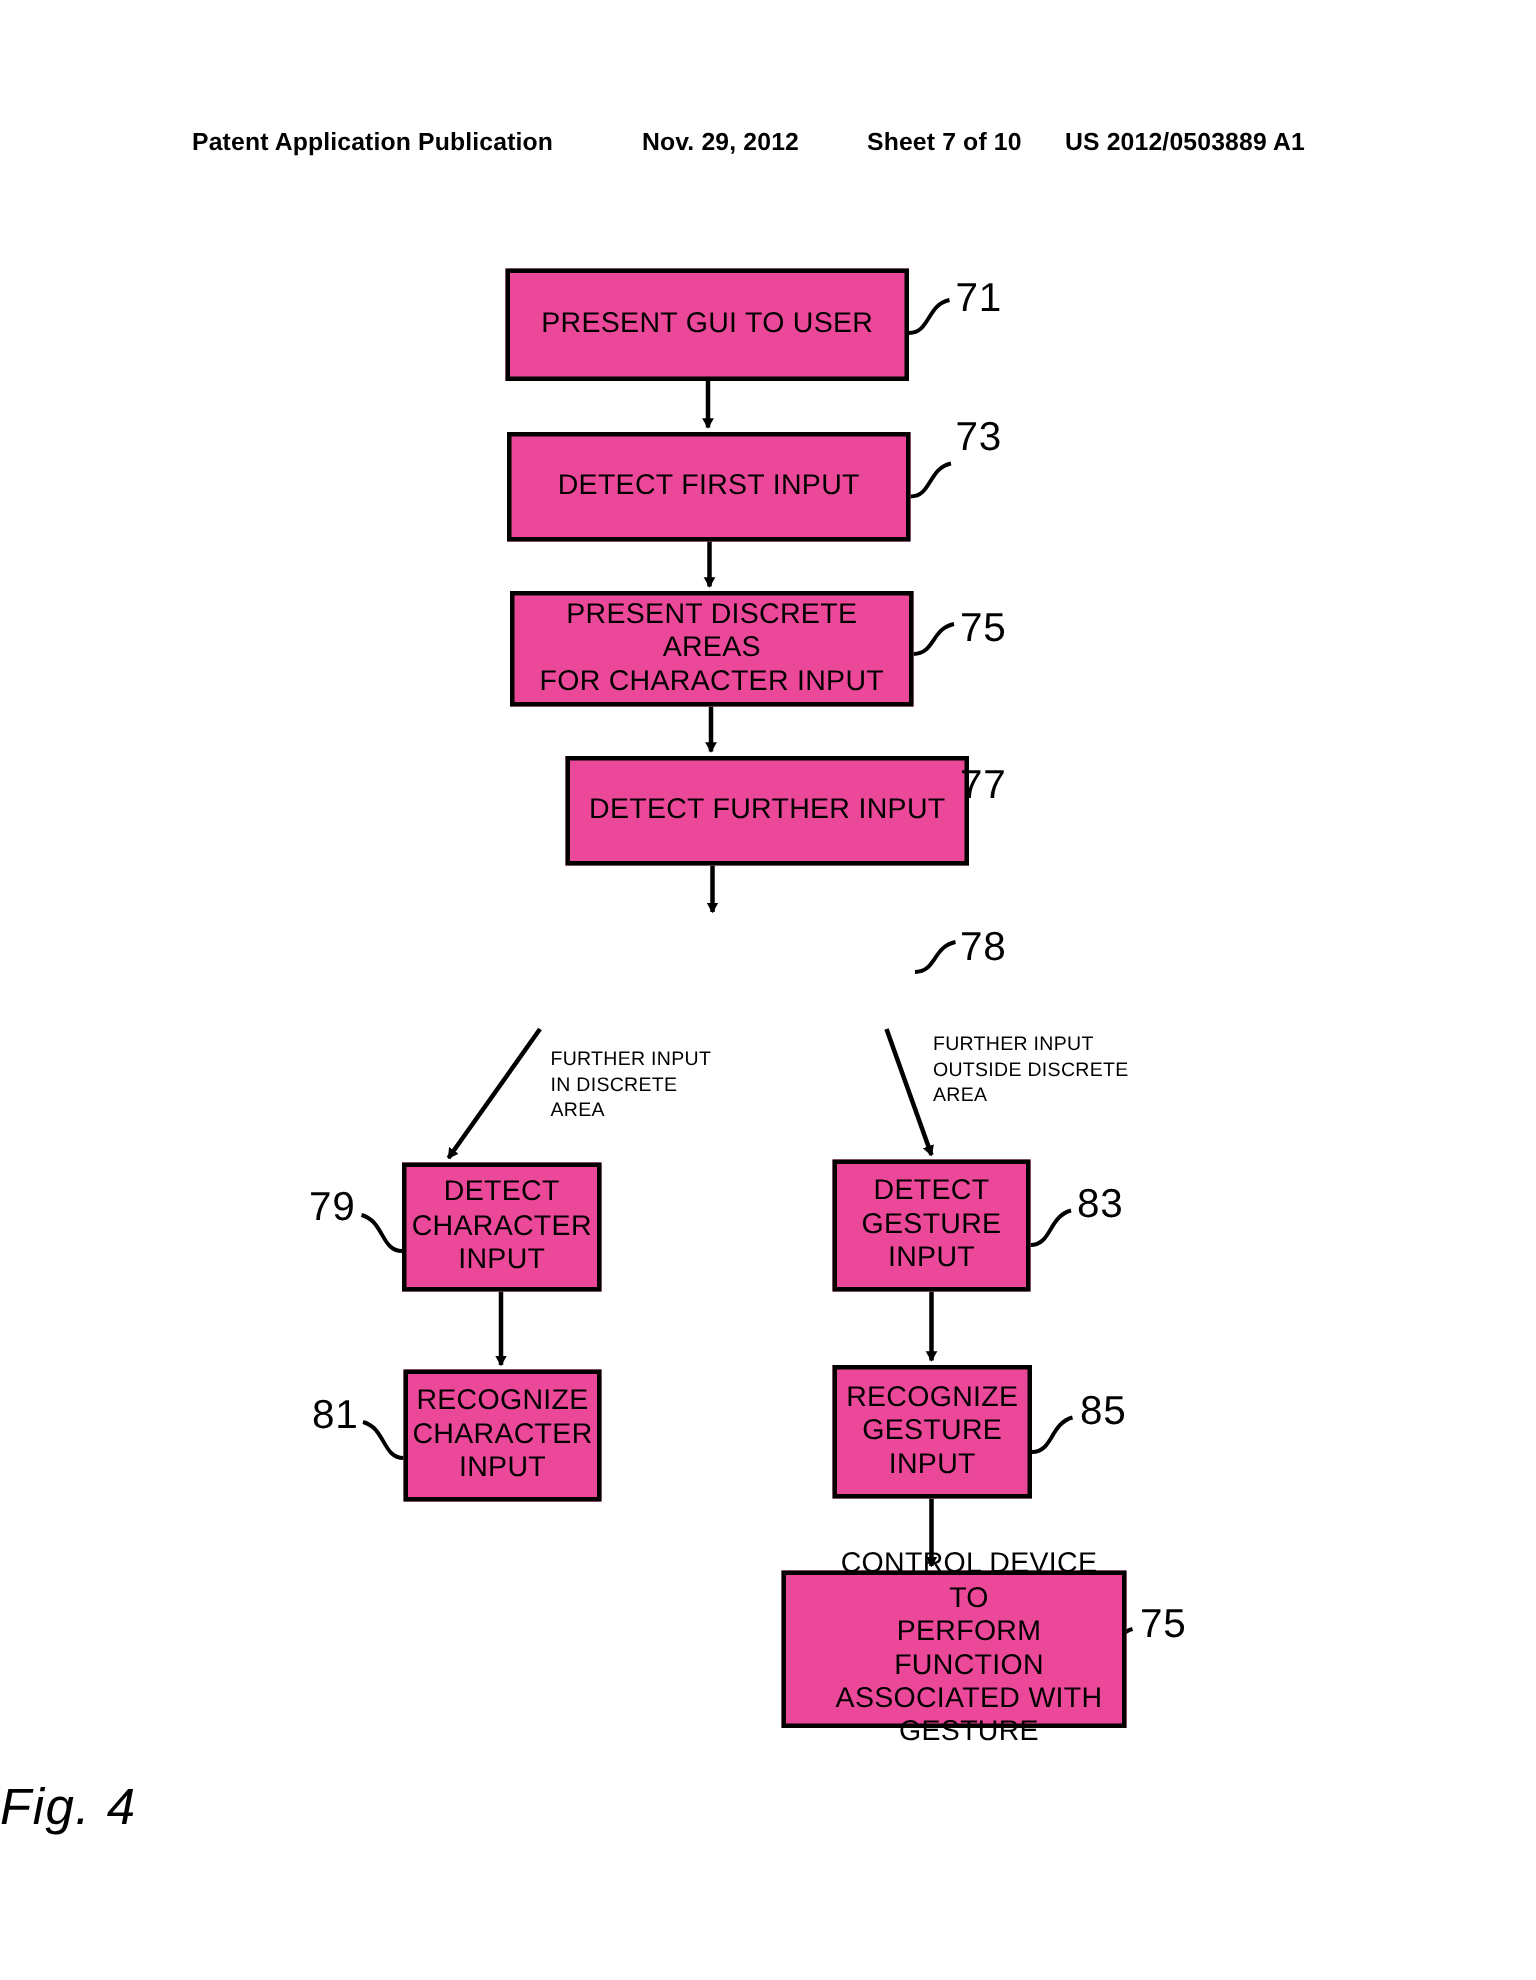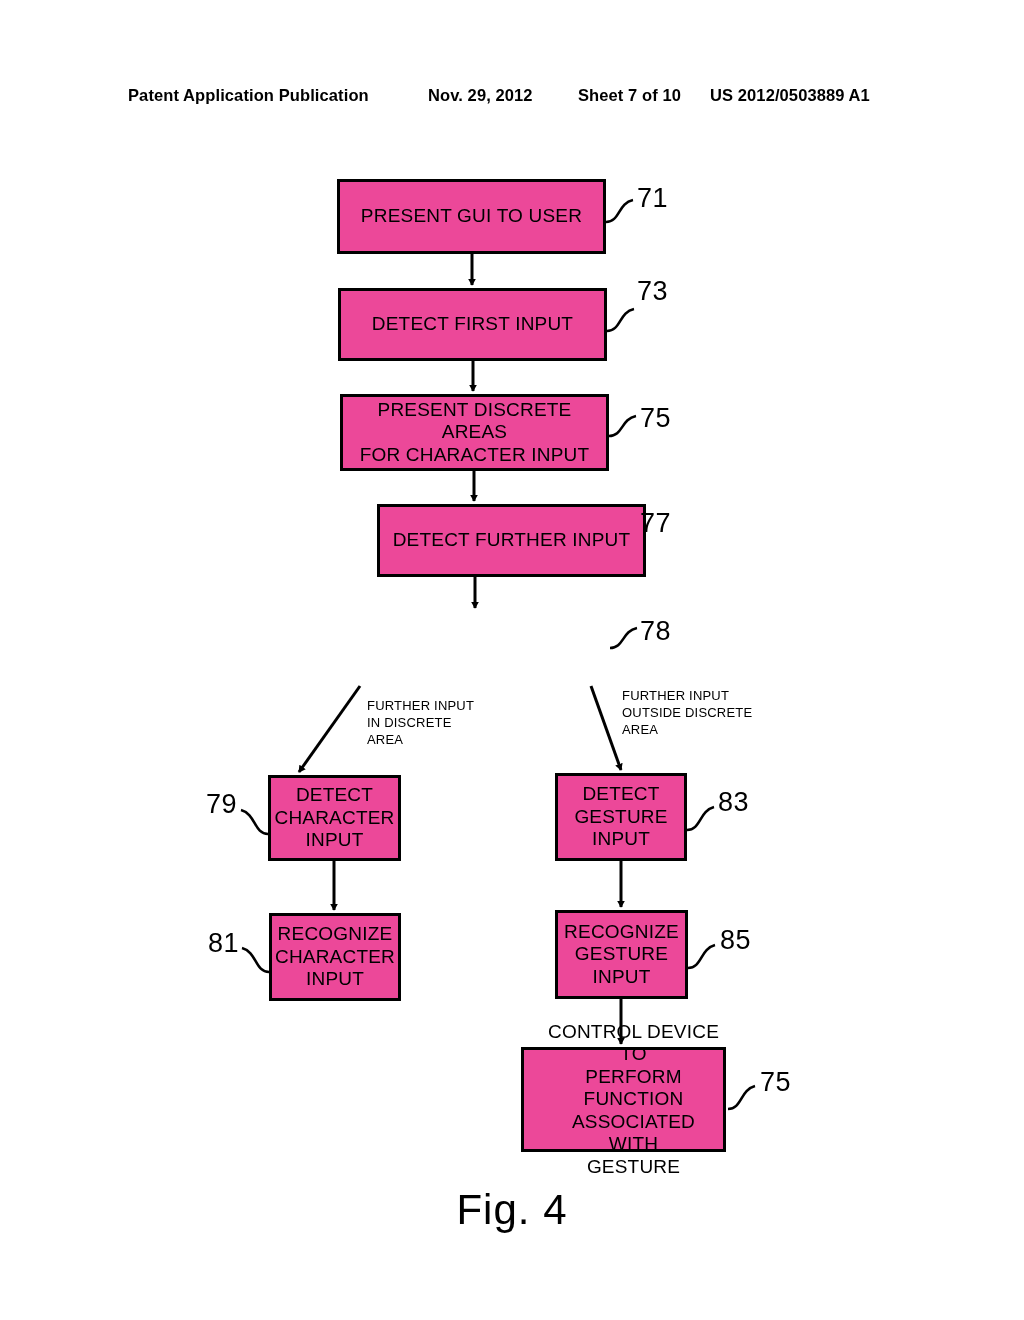--- a/index.html
+++ b/index.html
@@ -66,21 +66,21 @@
   
   #node-71 { left: 337px; top: 179px;  width: 269px; height: 75px;  }
   #node-73 { left: 338px; top: 288px;  width: 269px; height: 73px;  }
   #node-75 { left: 340px; top: 394px;  width: 269px; height: 77px;  }
   #node-77 { left: 341px; top: 504px;  width: 269px; height: 73px; margin-left: 36px;  }
   #node-78 { left: 341px; top: 611px;  width: 269px; height: 75px;  }
   #node-79 { left: 268px; top: 775px;  width: 133px; height: 86px;  }
   #node-81 { left: 269px; top: 913px;  width: 132px; height: 88px;  }
   #node-83 { left: 555px; top: 773px;  width: 132px; height: 88px;  }
   #node-85 { left: 555px; top: 910px;  width: 133px; height: 89px;  }
-  #node-87 { left: 521px; top: 1047px; width: 205px; height: 105px; padding-left: 24px; }
+  #node-87 { left: 521px; top: 1047px; width: 230px; height: 105px; padding-left: 24px; }
 
   
   .ref {
     position: absolute;
     font-family: "Liberation Sans", sans-serif;
     font-size: 27px;
     font-weight: 400;
     letter-spacing: 0.5px;
     white-space: nowrap;
   }
@@ -107,24 +107,25 @@
   }
   #branch-left  { left: 367px; top: 697px; width: 200px; }
   #branch-right { left: 622px; top: 687px; width: 210px; }
 
   
   #fig-caption {
     position: absolute;
     left: 0;
     top: 1186px;
     width: 1024px;
-    text-align: center;
-    font-family: "Liberation Sans", sans-serif;
-    font-size: 42px;
+    text-align: left;
+    font-family: "Liberation Sans", sans-serif;
+    font-size: 34px;
     letter-spacing: 1px;
+    font-style: italic;
   }
 
   svg#edges {
     position: absolute;
     left: 0; top: 0;
     width: 1024px; height: 1320px;
     pointer-events: none;
   }
 </style>
 </head>

